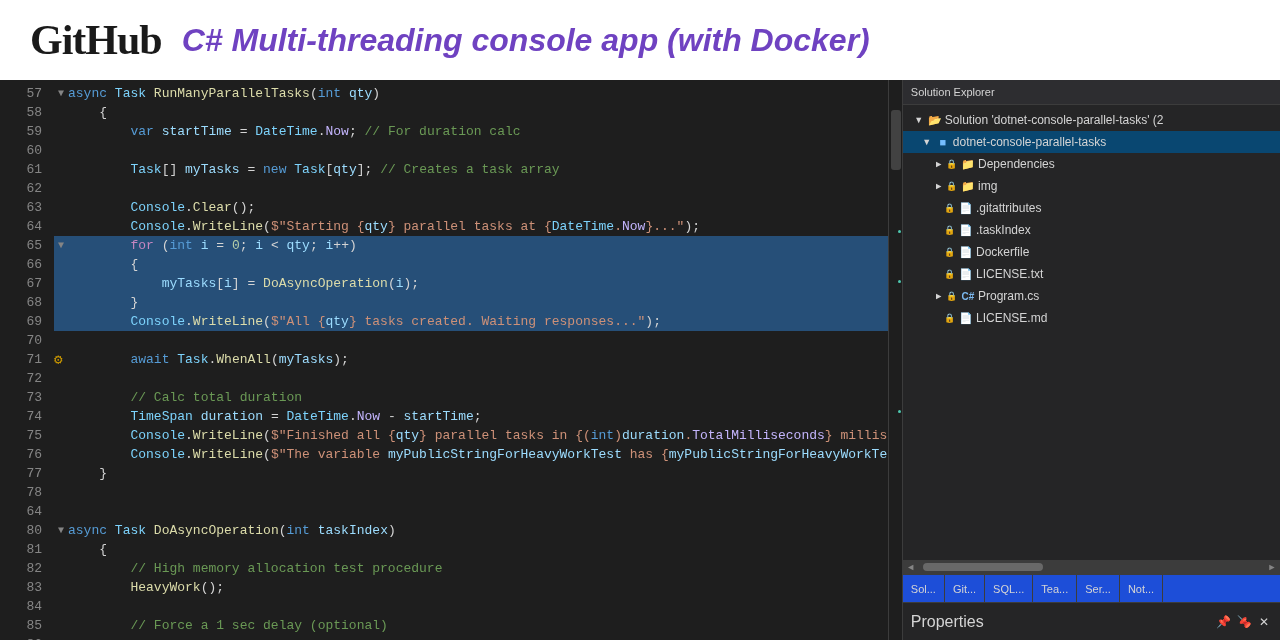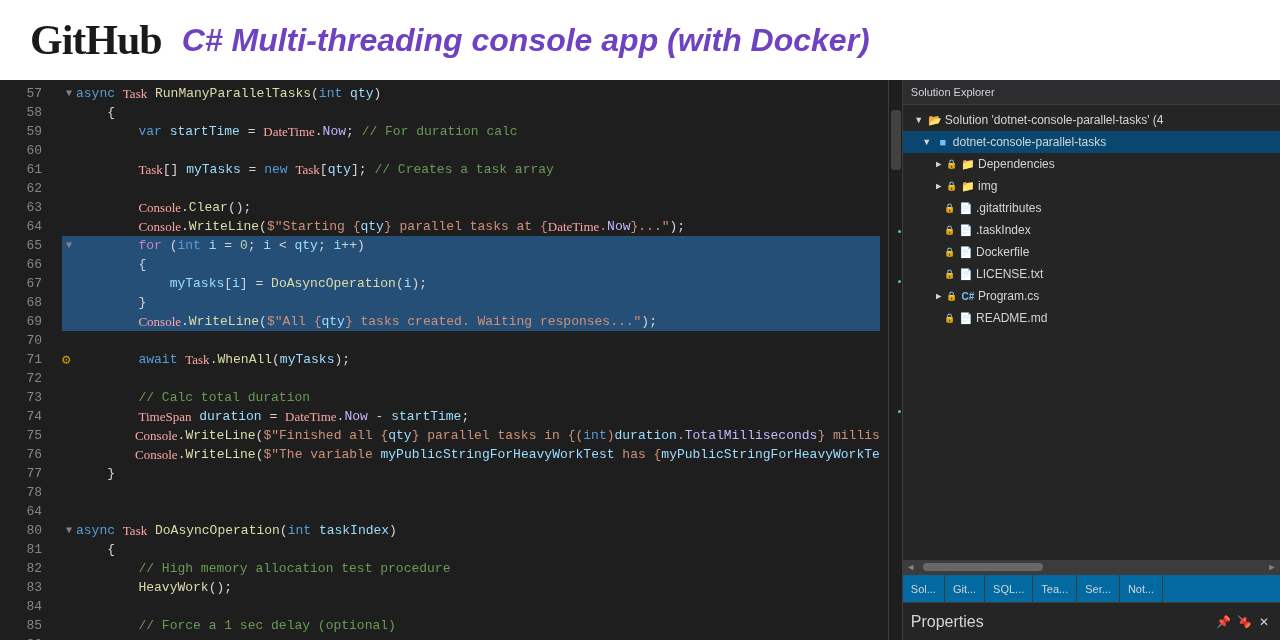--- a/index.html
+++ b/index.html
@@ -46,21 +46,20 @@
       display: flex;
       flex-direction: column;
     }
 
     #code-area {
       flex: 1;
       display: flex;
       overflow: hidden;
       font-family: 'Consolas', 'Courier New', monospace;
       font-size: 13px;
-      gap: 8px;
     }
 
     #line-numbers {
       width: 50px;
       min-width: 50px;
       background: #1e1e1e;
       color: #858585;
       padding: 4px 0;
       text-align: right;
       padding-right: 8px;
@@ -116,21 +115,21 @@
       width: 14px;
       height: 14px;
       color: #cc9900;
       font-size: 14px;
       line-height: 14px;
     }
 
     
     .kw { color: #569cd6; }         
     .kw2 { color: #c586c0; }        
-    .type { color: #fca5a5; font-family: Liberation Serif, serif; }       
+    .type { color: #7dd3fc; }       
     .method { color: #dcdcaa; }     
     .str { color: #ce9178; }        
     .comment { color: #6a9955; }    
     .num { color: #b5cea8; }        
     .var { color: #9cdcfe; }        
     .plain { color: #d4d4d4; }      
     .prop { color: #c4b5fd; }
 
     
     #right-panel {
@@ -208,21 +207,21 @@
     .icon-project { color: #75beff; }
     .icon-folder { color: #dcb67a; }
     .icon-file { color: #d4d4d4; }
     .icon-cs { color: #7cb9f0; }
     .icon-md { color: #d4d4d4; }
     .icon-lock { color: #d4d4d4; font-size: 9px; }
 
     
     #bottom-tabs {
       height: 28px;
-      background: #0369a1;
+      background: #1d4ed8;
       display: flex;
       align-items: center;
       border-top: 1px solid #3c3c3c;
       overflow: hidden;
     }
 
     .bottom-tab {
       height: 28px;
       padding: 0 8px;
       display: flex;
@@ -535,21 +534,21 @@
     <div id="solution-explorer">
       <div id="se-header">
         <span>Solution Explorer</span>
       </div>
       <div id="se-tree">
 
         <div class="tree-item">
           <span class="tree-indent" style="width:4px"></span>
           <span class="tree-expand">▼</span>
           <span class="tree-icon icon-solution">📂</span>
-          <span>Solution 'dotnet-console-parallel-tasks' (4</span>
+          <span>Solution 'dotnet-console-parallel-tasks' (2</span>
         </div>
 
         <div class="tree-item selected">
           <span class="tree-indent" style="width:12px"></span>
           <span class="tree-expand">▼</span>
           <span class="tree-icon icon-project">■</span>
           <span>dotnet-console-parallel-tasks</span>
         </div>
 
         <div class="tree-item">
@@ -601,21 +600,21 @@
           <span class="tree-expand">►</span>
           <span class="icon-lock" style="font-size:9px;margin-right:2px">🔒</span>
           <span class="tree-icon icon-cs" style="color:#7cb9f0;font-weight:bold;font-size:10px">C#</span>
           <span>Program.cs</span>
         </div>
 
         <div class="tree-item">
           <span class="tree-indent" style="width:38px"></span>
           <span class="icon-lock" style="font-size:9px;margin-right:2px">🔒</span>
           <span class="tree-icon icon-md">📄</span>
-          <span>README.md</span>
+          <span>LICENSE.md</span>
         </div>
 
       </div>
 
       <div id="se-scrollbar">
         <div id="scroll-arrows">
           <span class="scroll-arrow">◄</span>
           <span class="scroll-arrow">►</span>
         </div>
         <div class="h-scroll-thumb"></div>

